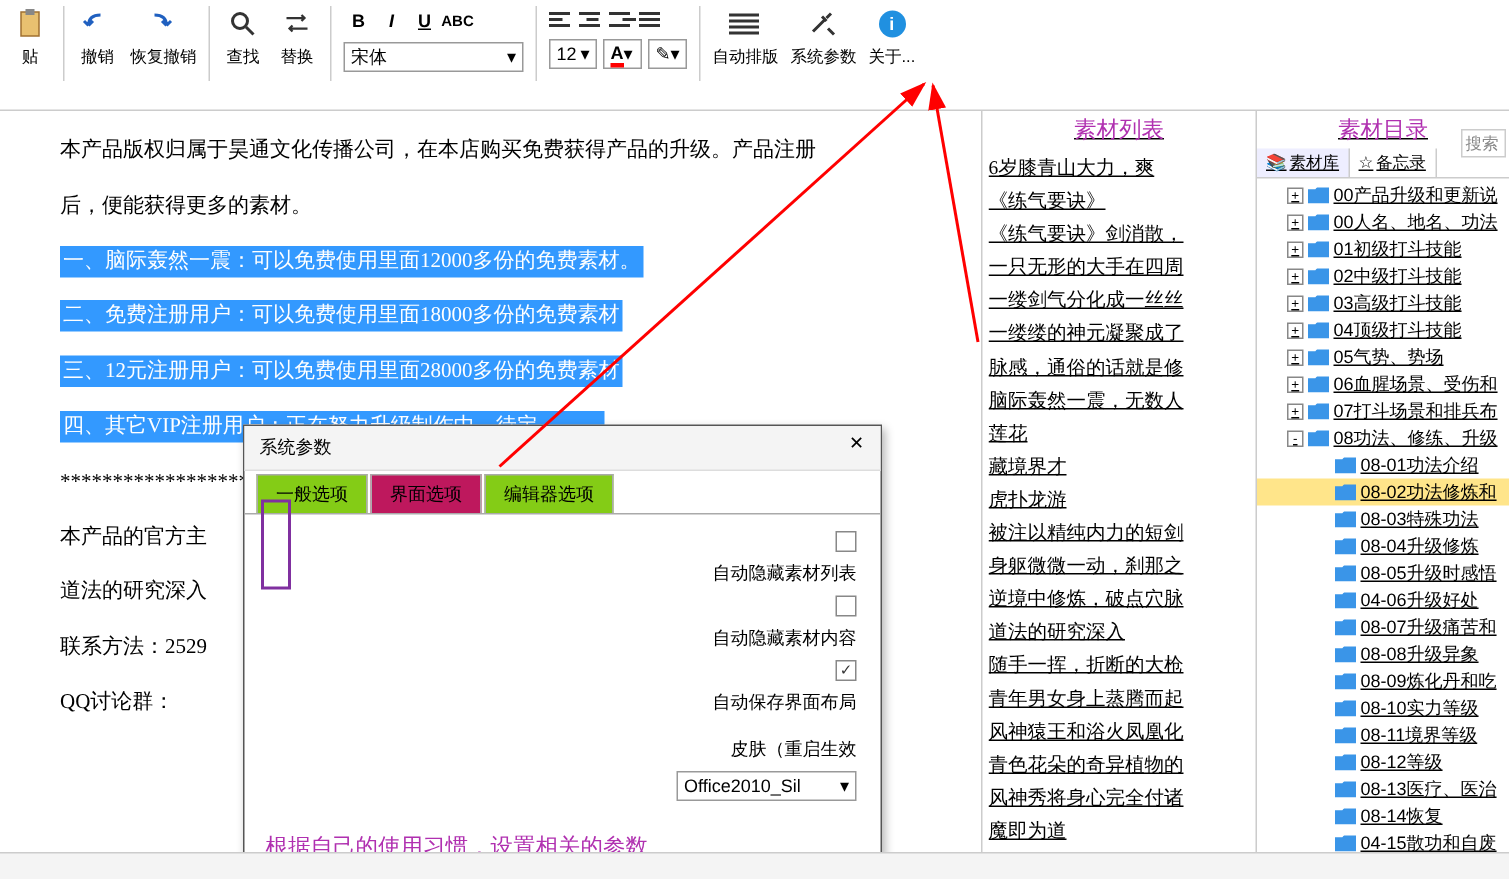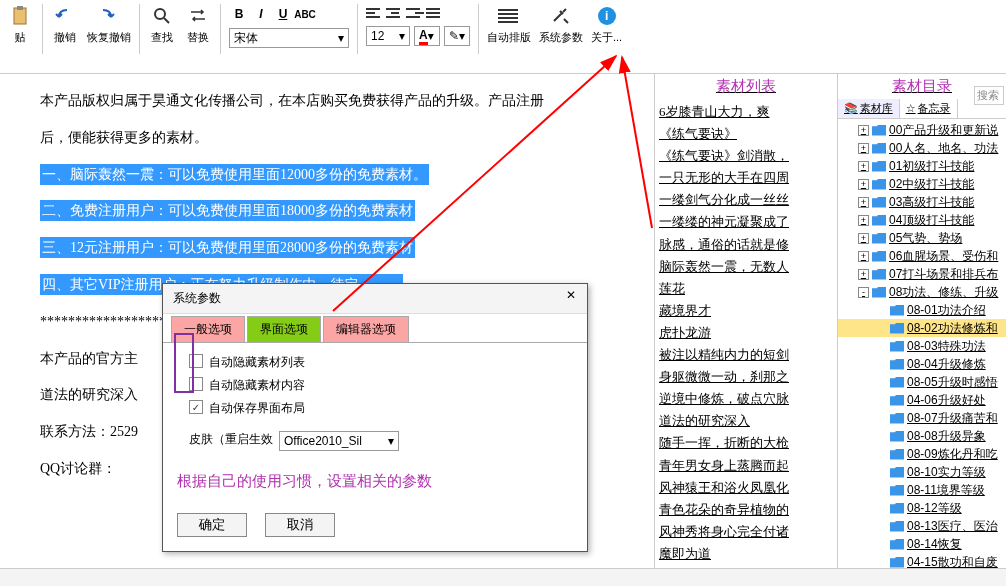--- a/index.html
+++ b/index.html
@@ -36,24 +36,24 @@
 .tree-row.sel { background: #ffe58a; }
 .tree-row .indent1 { width: 18px; }
 .tree-row .indent2 { width: 36px; }
 .pane-body .litem { white-space: nowrap; overflow: hidden; }
 
 
 .dlg { position: absolute; left: 162px; top: 283px; width: 426px; background: #fff; border: 1px solid #555; box-shadow: 2px 2px 6px rgba(0,0,0,0.3); }
 .dlg-title { background: #f4f4f4; padding: 6px 10px; font-size: 12px; border-bottom: 1px solid #ddd; position: relative; }
 .dlg-close { position: absolute; right: 6px; top: 4px; width: 20px; text-align: center; }
 .dlg-tabs { display: flex; padding: 0 8px; }
-.dlg-tab { padding: 4px 12px; border: 1px solid #aaa; border-bottom: none; background: #fca5a5; margin-right: 2px; margin-top: 2px; }
-.dlg-tab.active { background: #84cc16; }
+.dlg-tab { padding: 4px 12px; border: 1px solid #aaa; border-bottom: none; background: #84cc16; margin-right: 2px; margin-top: 2px; }
+.dlg-tab.active { background: #be185d; }
 .dlg-body { padding: 8px 14px; border-top: 1px solid #aaa; }
-.dlg-row { display: flex; align-items: flex-start; padding: 3px 12px; gap: 6px; }
+.dlg-row { display: flex; align-items: flex-end; padding: 3px 2px; gap: 6px; flex-direction: column; }
 .dlg-chk { width: 14px; height: 14px; border: 1px solid #888; background: #fff; display: flex; align-items: center; justify-content: center; font-size: 10px; color: #333; }
 .dlg-caption { margin: 18px 0 4px 0; font-size: 15px; color: #b030b0; font-family: SimSun; }
 .dlg-btns { display: flex; gap: 18px; padding: 10px 14px 14px; }
 .dlg-btn { width: 70px; height: 24px; border: 1px solid #888; background: #f4f4f4; }
 .chk-boxframe { position: absolute; border: 2px solid #8030a0; left: 174px; top: 333px; width: 20px; height: 60px; pointer-events: none; }
 .statusbar { position: absolute; bottom: 0; left: 0; right: 0; height: 18px; background: #f4f4f4; border-top: 1px solid #ccc; font-size: 11px; padding: 2px 6px; display:flex; gap:20px; }
 .search-box { position: absolute; top: 86px; right: 2px; width: 30px; font-size: 11px; color: #888; border: 1px solid #ccc; padding: 1px 2px; background: #fff; }
 .arrow { position: absolute; z-index: 5; pointer-events: none; }
 </style>
 </head>
@@ -137,21 +137,21 @@
           <div class="al-line" style="width:9px;margin-left:auto"></div>
           <div class="al-line" style="width:14px"></div>
         </div>
       <div class="align-btn">
           <div class="al-line" style="width:14px"></div>
           <div class="al-line" style="width:14px"></div>
           <div class="al-line" style="width:14px"></div>
         </div>
     </div>
     <div style="display:flex;gap:4px">
-      <div class="tool-combo" style="width:44px">
+      <div class="tool-combo" style="width:32px">
           <span>12</span>
           <span style="margin-left:auto">▾</span>
         </div>
       <div class="tool-combo" style="width:26px"><span style="border-bottom:3px solid red;font-weight:bold">A</span>▾</div>
       <div class="tool-combo" style="width:26px"><span>✎</span>▾</div>
     </div>
   </div>
   <div class="sep"></div>
   <div class="tool-group">
     <div class="tool-icon">

